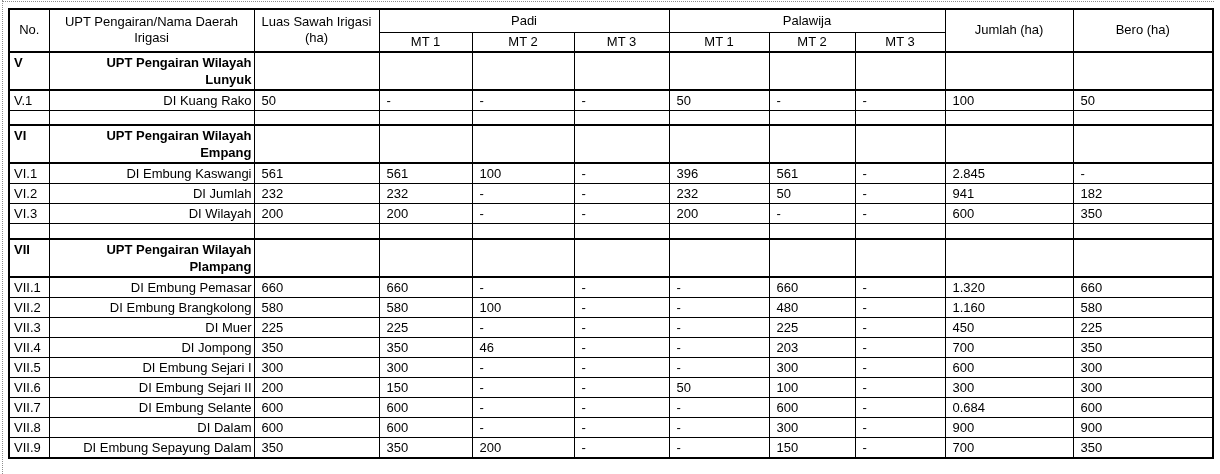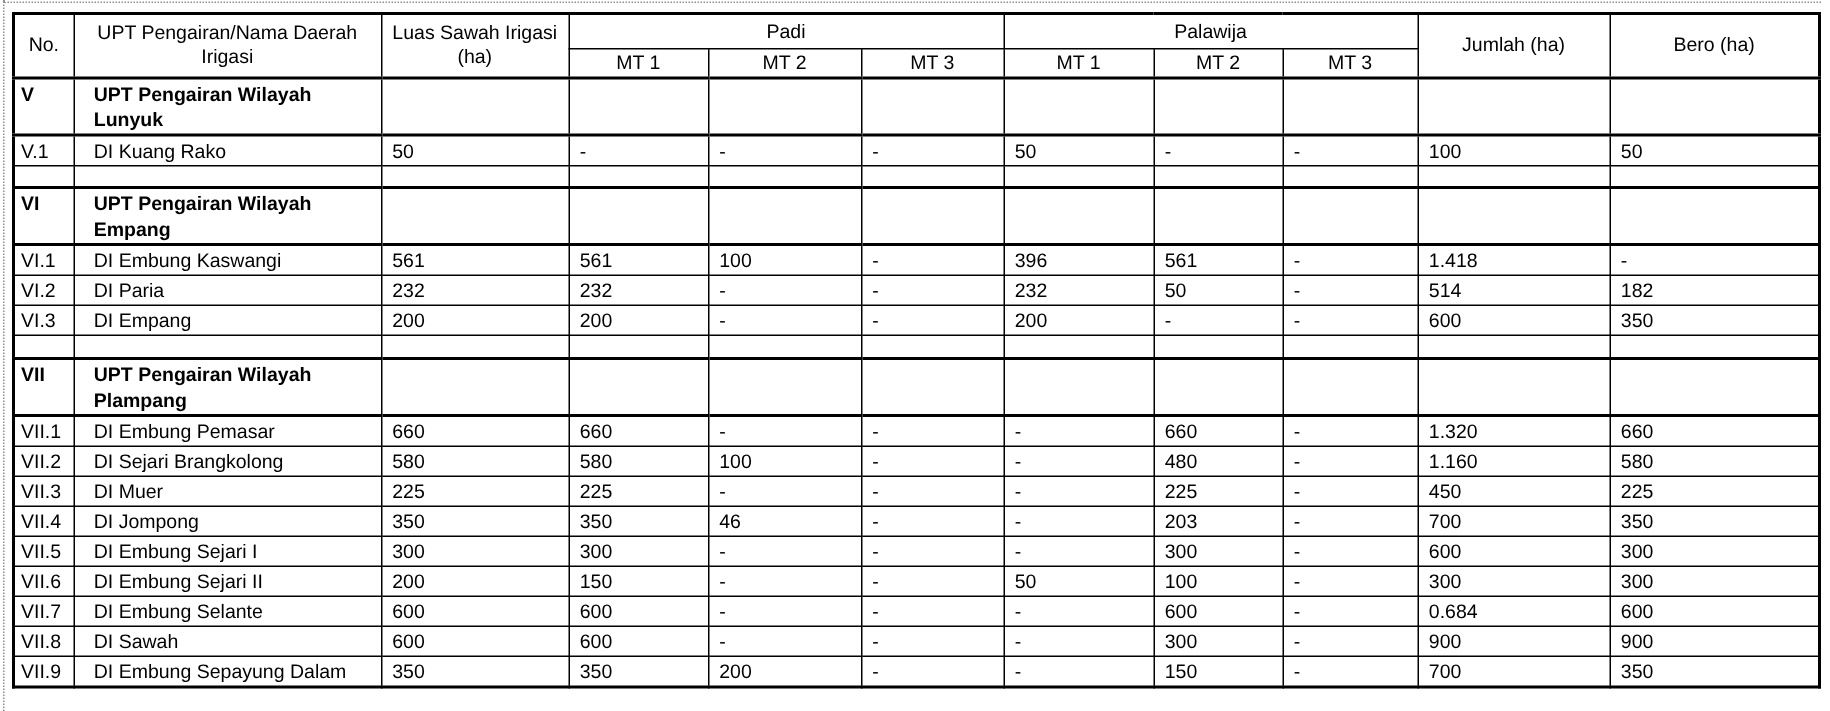--- a/index.html
+++ b/index.html
@@ -45,21 +45,21 @@
   .irr thead { border-bottom: 2px solid #000; }
   .irr thead tr.hdr-top { height: 23px; }
   .irr thead tr.hdr-mt  { height: 17px; }
   .irr tbody td {
     text-align: left;
     vertical-align: top;
     line-height: 17px;
     padding: 1px 2px 1px 7px;
   }
   .irr tbody td.c-no   { padding-left: 4px; }
-  .irr tbody td.c-name { padding-left: 13px; }
+  .irr tbody td.c-name { padding-left: 13px; text-align: right; }
   .irr tbody tr.data-row td { height: 19px; }
   .irr tbody tr.sep-row  td { height: 15px; }
   .irr tbody tr.group-row td {
     font-weight: bold;
     height: 36px;
     border-top: 2px solid #000;
     border-bottom: 2px solid #000;
   }
 </style>
 </head>
@@ -157,39 +157,39 @@
       <tr class="data-row">
         <td class="c-no">VI.1</td>
         <td class="c-name">DI Embung Kaswangi</td>
         <td class="c-num">561</td>
         <td class="c-num">561</td>
         <td class="c-num">100</td>
         <td class="c-num">-</td>
         <td class="c-num">396</td>
         <td class="c-num">561</td>
         <td class="c-num">-</td>
-        <td class="c-num">1.418</td>
+        <td class="c-num">2.845</td>
         <td class="c-num">-</td>
       </tr>
       <tr class="data-row">
         <td class="c-no">VI.2</td>
-        <td class="c-name">DI Paria</td>
+        <td class="c-name">DI Jumlah</td>
         <td class="c-num">232</td>
         <td class="c-num">232</td>
         <td class="c-num">-</td>
         <td class="c-num">-</td>
         <td class="c-num">232</td>
         <td class="c-num">50</td>
         <td class="c-num">-</td>
-        <td class="c-num">514</td>
+        <td class="c-num">941</td>
         <td class="c-num">182</td>
       </tr>
       <tr class="data-row">
         <td class="c-no">VI.3</td>
-        <td class="c-name">DI Empang</td>
+        <td class="c-name">DI Wilayah</td>
         <td class="c-num">200</td>
         <td class="c-num">200</td>
         <td class="c-num">-</td>
         <td class="c-num">-</td>
         <td class="c-num">200</td>
         <td class="c-num">-</td>
         <td class="c-num">-</td>
         <td class="c-num">600</td>
         <td class="c-num">350</td>
       </tr>
@@ -227,21 +227,21 @@
         <td class="c-num">-</td>
         <td class="c-num">-</td>
         <td class="c-num">-</td>
         <td class="c-num">660</td>
         <td class="c-num">-</td>
         <td class="c-num">1.320</td>
         <td class="c-num">660</td>
       </tr>
       <tr class="data-row">
         <td class="c-no">VII.2</td>
-        <td class="c-name">DI Sejari Brangkolong</td>
+        <td class="c-name">DI Embung Brangkolong</td>
         <td class="c-num">580</td>
         <td class="c-num">580</td>
         <td class="c-num">100</td>
         <td class="c-num">-</td>
         <td class="c-num">-</td>
         <td class="c-num">480</td>
         <td class="c-num">-</td>
         <td class="c-num">1.160</td>
         <td class="c-num">580</td>
       </tr>
@@ -305,21 +305,21 @@
         <td class="c-num">-</td>
         <td class="c-num">-</td>
         <td class="c-num">-</td>
         <td class="c-num">600</td>
         <td class="c-num">-</td>
         <td class="c-num">0.684</td>
         <td class="c-num">600</td>
       </tr>
       <tr class="data-row">
         <td class="c-no">VII.8</td>
-        <td class="c-name">DI Sawah</td>
+        <td class="c-name">DI Dalam</td>
         <td class="c-num">600</td>
         <td class="c-num">600</td>
         <td class="c-num">-</td>
         <td class="c-num">-</td>
         <td class="c-num">-</td>
         <td class="c-num">300</td>
         <td class="c-num">-</td>
         <td class="c-num">900</td>
         <td class="c-num">900</td>
       </tr>

